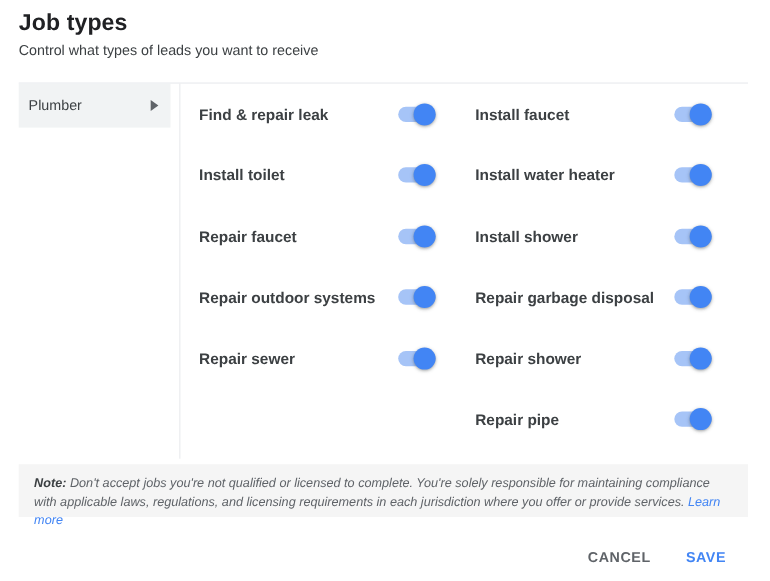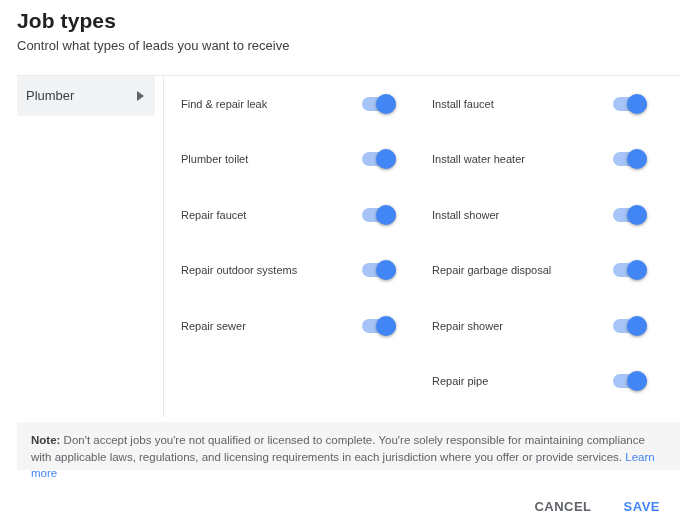--- a/index.html
+++ b/index.html
@@ -124,24 +124,25 @@
 
   .job-row {
     position: relative;
     display: flex;
     align-items: center;
     justify-content: space-between;
     height: 55.5px;
     box-sizing: border-box;
   }
   .job-label {
-    font-size: 11px;
+    font-size: 14px;
     color: #3c4043;
     line-height: 18px;
     white-space: nowrap;
+    font-weight: bold;
   }
 
   
   .toggle {
     position: relative;
     width: 34px;
     height: 14px;
     flex: 0 0 auto;
     cursor: pointer;
   }
@@ -174,20 +175,21 @@
     height: 48px;
     box-sizing: border-box;
     background: #f5f5f5;
     padding: 10px 14px 10px 14px;
   }
   .note-text {
     font-size: 11.5px;
     line-height: 16.5px;
     color: #5f6368;
     margin: 0;
+    font-style: italic;
   }
   .note-label {
     font-weight: bold;
     color: #3c4043;
   }
   .learn-more-link {
     color: #4285f4;
     text-decoration: none;
     cursor: pointer;
   }
@@ -248,21 +250,21 @@
         <div class="job-row">
           <span class="job-label">Find &amp; repair leak</span>
           <span class="toggle">
             <span class="track"></span>
             <span class="thumb"></span>
           </span>
         </div>
 
 
         <div class="job-row">
-          <span class="job-label">Plumber toilet</span>
+          <span class="job-label">Install toilet</span>
           <span class="toggle">
             <span class="track"></span>
             <span class="thumb"></span>
           </span>
         </div>
 
         <div class="job-row">
           <span class="job-label">Repair faucet</span>
           <span class="toggle">
             <span class="track"></span>

